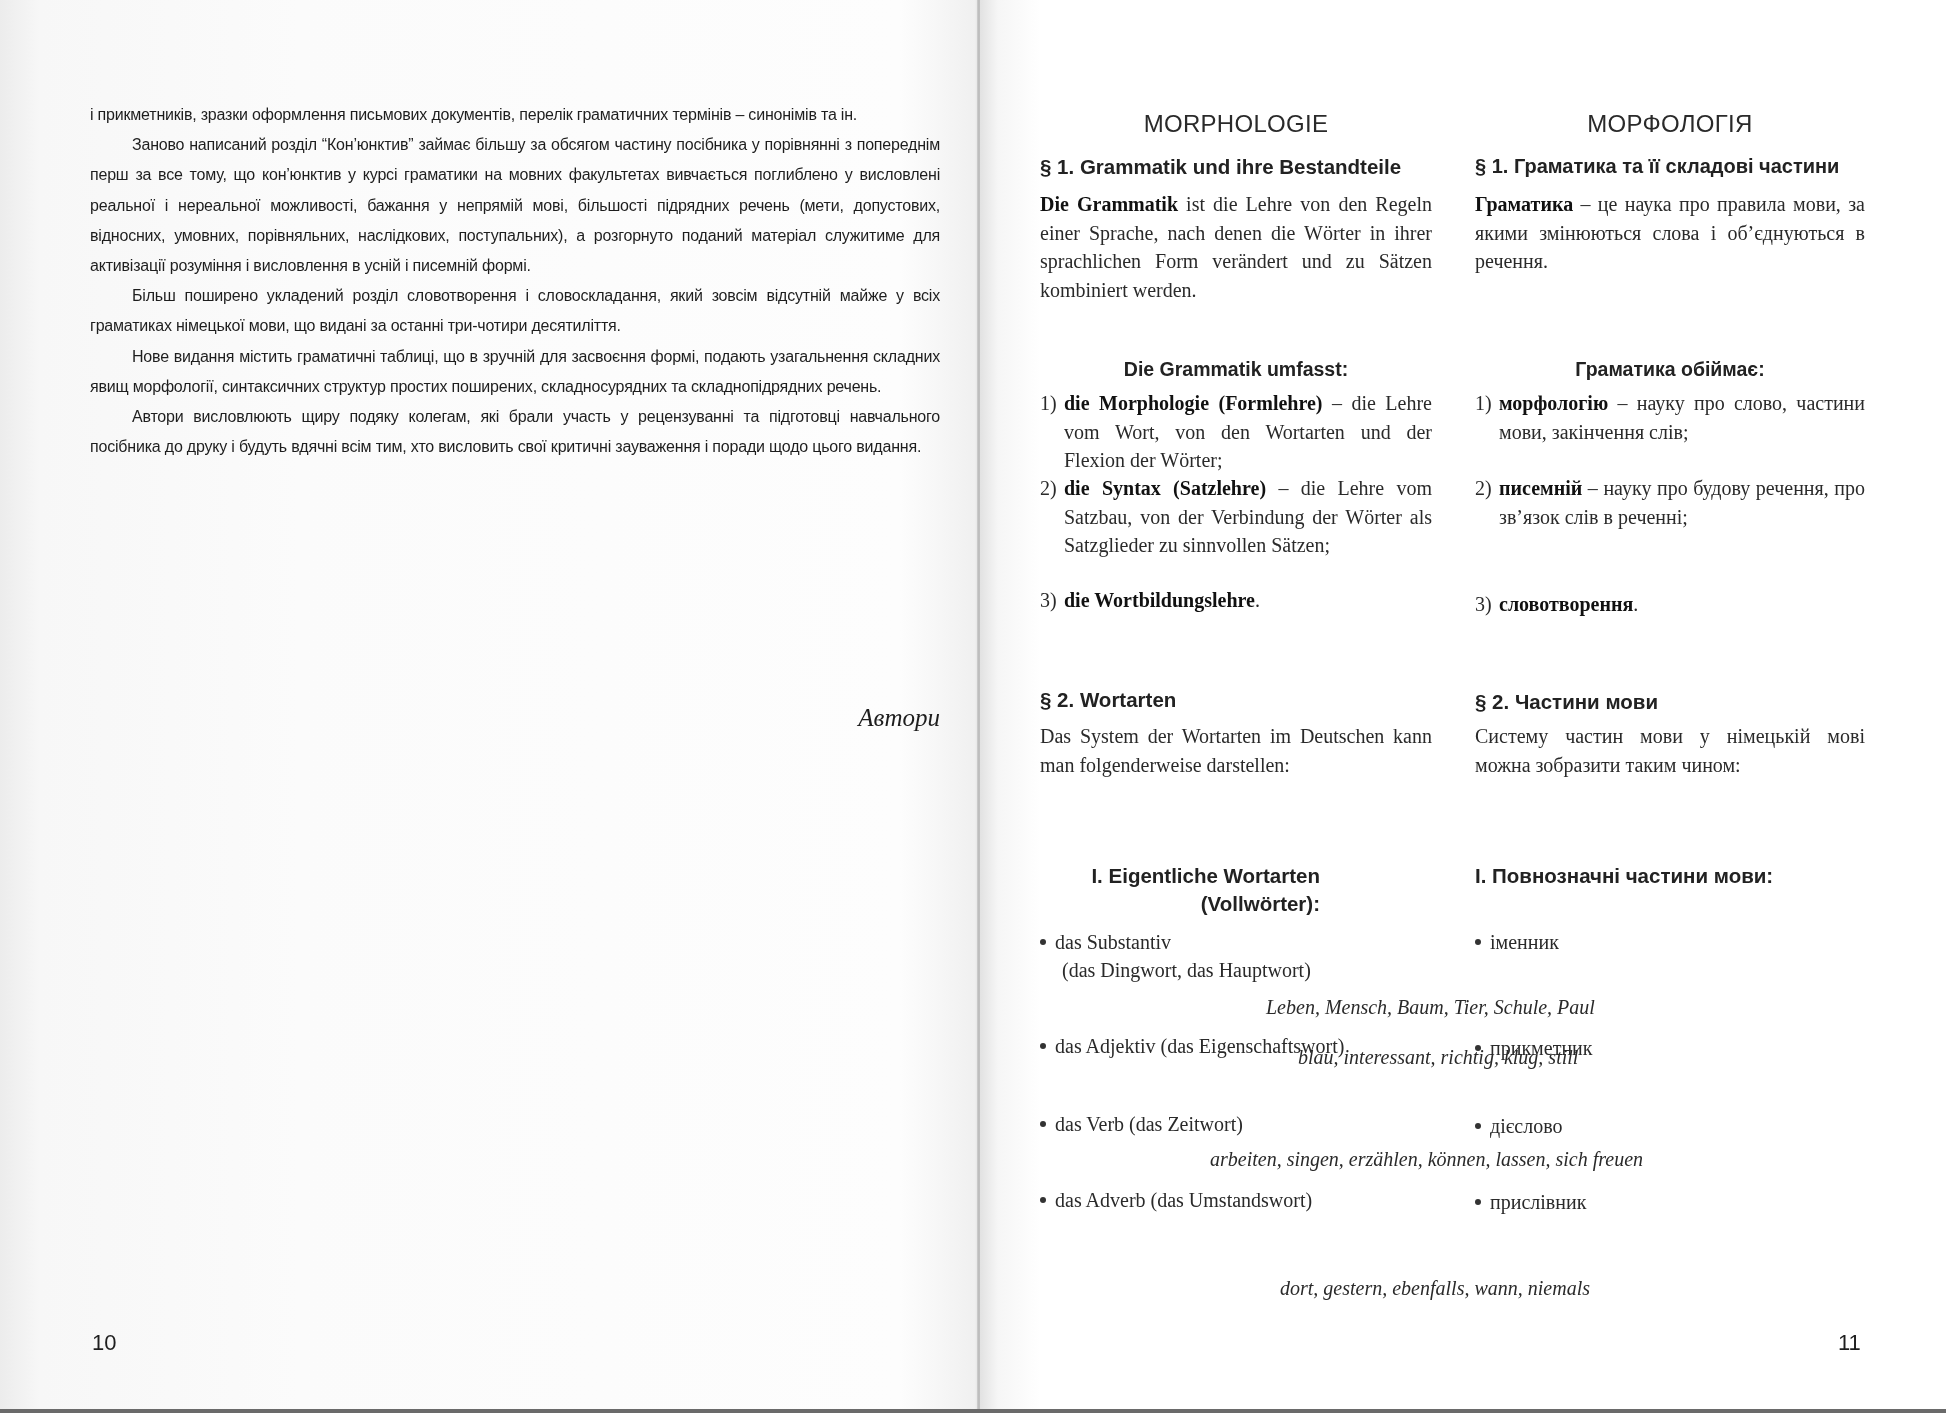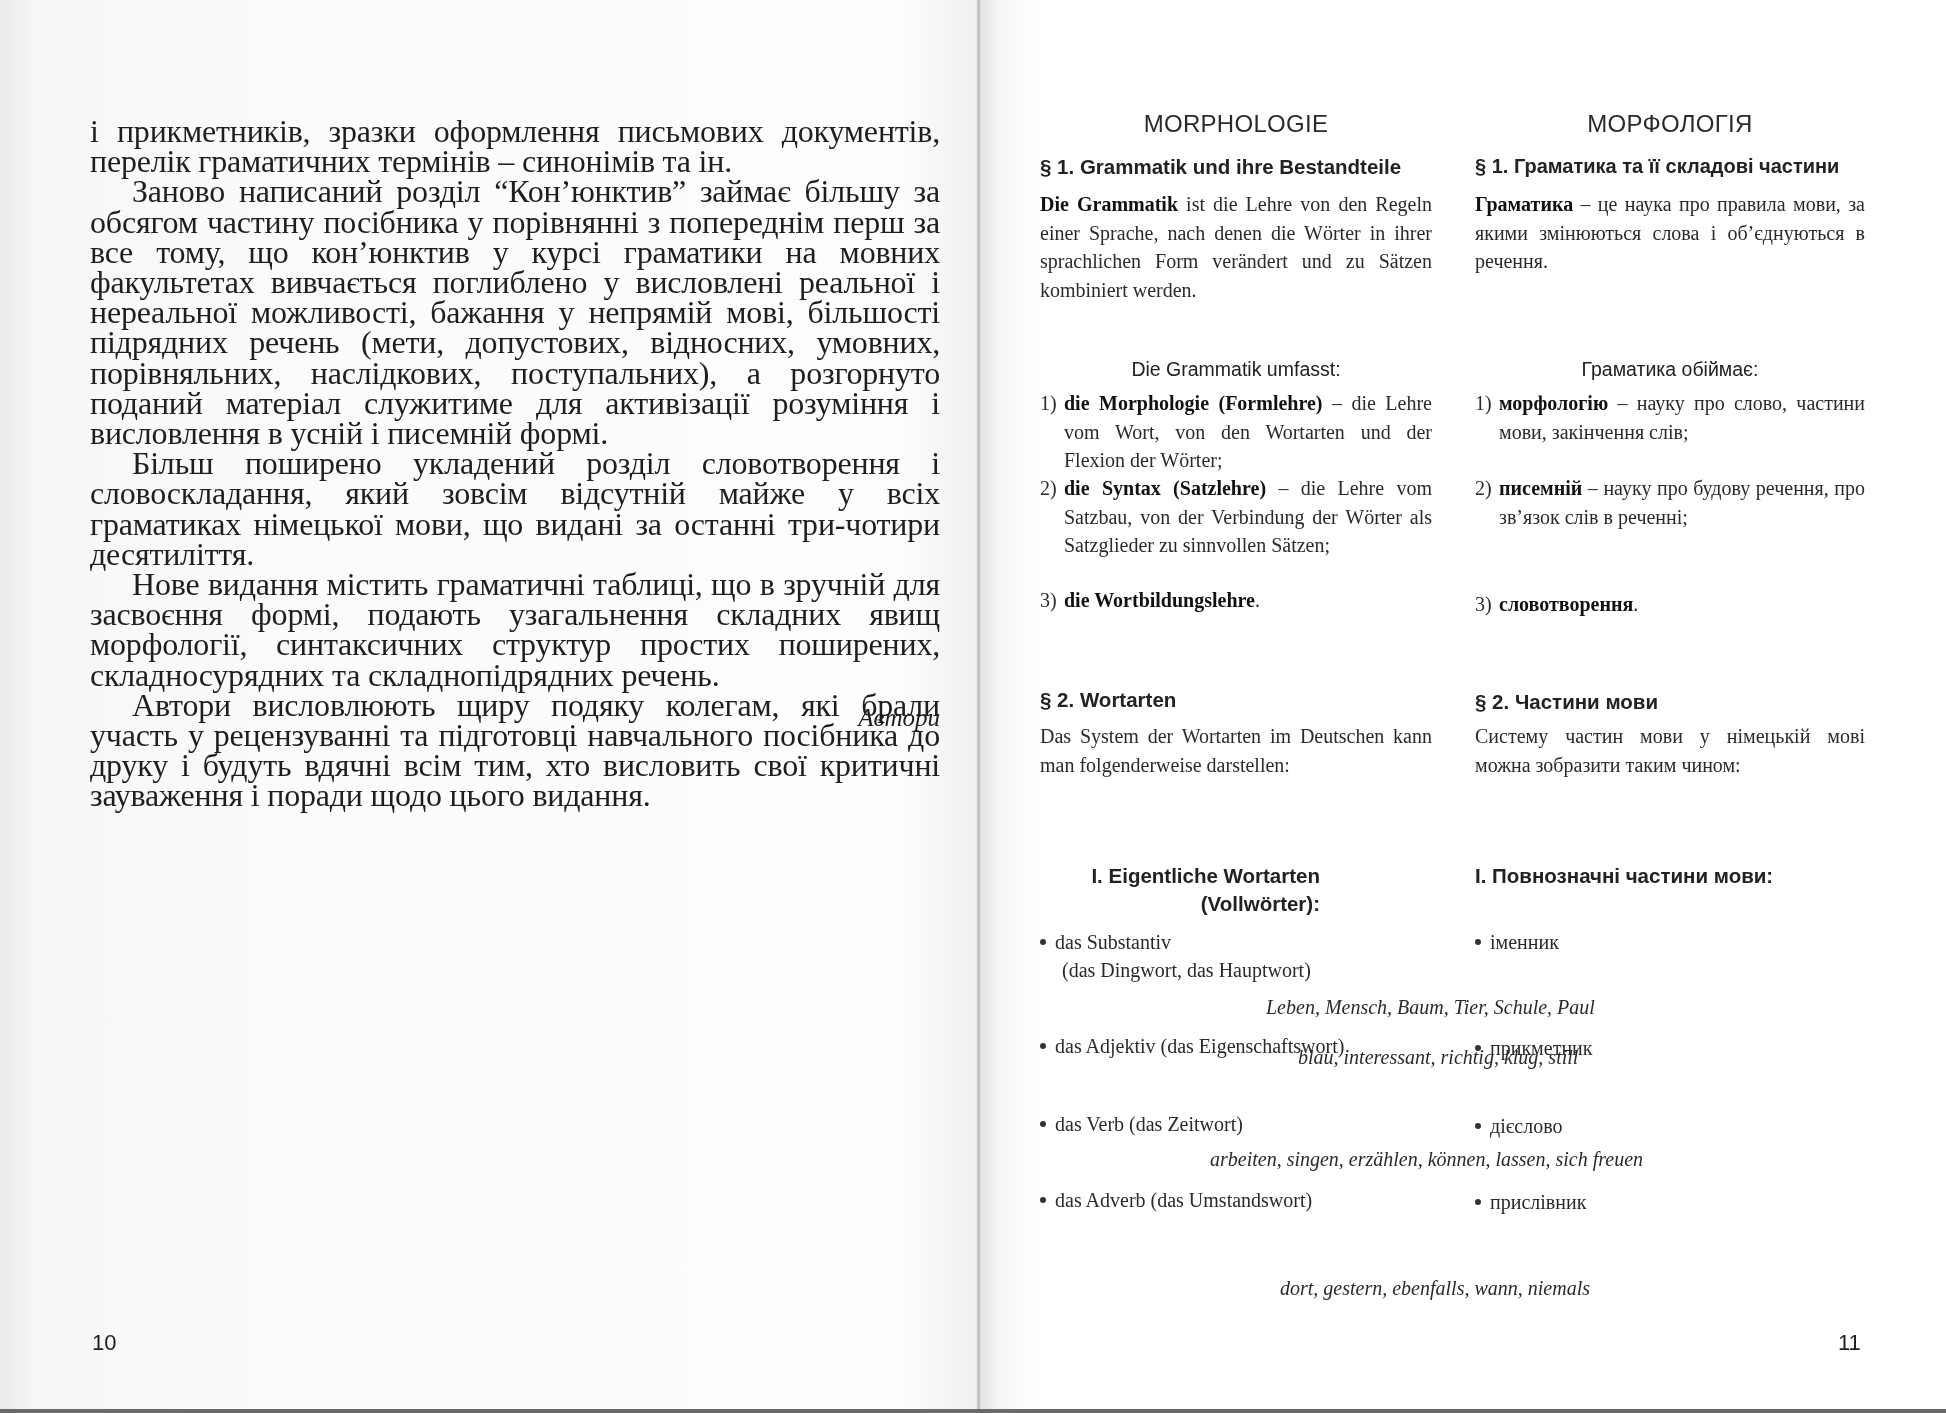--- a/index.html
+++ b/index.html
@@ -17,45 +17,44 @@
   .page-right {
     left: 980px; width: 966px;
     background: linear-gradient(90deg, #e2e2e2 0px, #f6f6f6 18px, #ffffff 60px, #ffffff 100%);
   }
   .spine { position: absolute; left: 977px; top: 0; width: 4px; height: 1413px; background: linear-gradient(90deg, #d0d0d0, #b8b8b8, #d8d8d8); }
   .bottom-edge { position: absolute; left: 0; bottom: 0; width: 1946px; height: 4px; background: #6a6a6a; }
 
   
   .left-text {
     position: absolute; left: 90px; top: 100px; width: 850px;
-    font-size: 32px; line-height: 30.2px; text-align: justify;
-    font-family: Liberation Serif, serif;
+    font-size: 16px; line-height: 30.2px; text-align: justify;
+    font-family: Liberation Sans, sans-serif;
     letter-spacing: -0.2px;
-    margin-top: 16px;
   }
   .left-text p { margin: 0; text-indent: 0; }
   .left-text p.indent { text-indent: 42px; }
   .signature {
     position: absolute; right: 40px; top: 704px;
     font-style: italic; font-size: 25px;
   }
   .page-num { position: absolute; font-family: "Liberation Sans", "DejaVu Sans", sans-serif; font-size: 22px; top: 1330px; }
   .pn-left { left: 92px; }
   .pn-right { left: 1838px; }
 
   
   .col { position: absolute; }
   .col-de { left: 1040px; width: 392px; }
   .col-ua { left: 1475px; width: 390px; }
   .sans { font-family: "Liberation Sans", "DejaVu Sans", sans-serif; }
   .chapter-title { position: absolute; top: 110px; font-size: 24px; text-align: center; width: 392px; letter-spacing: 0.3px; color: #2a2a2a; }
   .sec-head { position: absolute; font-size: 20.5px; font-weight: bold; white-space: nowrap; color: #222; }
   .body-p { position: absolute; font-size: 20px; line-height: 28.5px; text-align: justify; color: #2a2a2a; }
   .body-p b { color: #111; }
-  .sub-head { position: absolute; font-size: 19.5px; font-weight: normal; text-align: center; color: #222; }
+  .sub-head { position: absolute; font-size: 19.5px; font-weight: bold; text-align: center; color: #222; }
   .list-item { position: absolute; font-size: 20px; line-height: 28.5px; color: #2a2a2a; }
   .list-item .num { position: absolute; left: 0; top: 0; }
   .list-item .txt { position: absolute; left: 24px; top: 0; text-align: justify; }
   .list-item b { color: #111; }
   .part-head { position: absolute; font-size: 20.5px; font-weight: bold; line-height: 28px; color: #222; text-align: right; }
   .bullet { position: absolute; font-size: 20px; line-height: 28px; color: #2a2a2a; white-space: nowrap; }
   .bullet .dot { display: inline-block; width: 6px; height: 6px; border-radius: 50%; background: #333; margin-right: 9px; vertical-align: middle; position: relative; top: -2px; }
   .example { position: absolute; font-size: 20px; font-style: italic; color: #2a2a2a; white-space: nowrap; }
 </style>
 </head>

